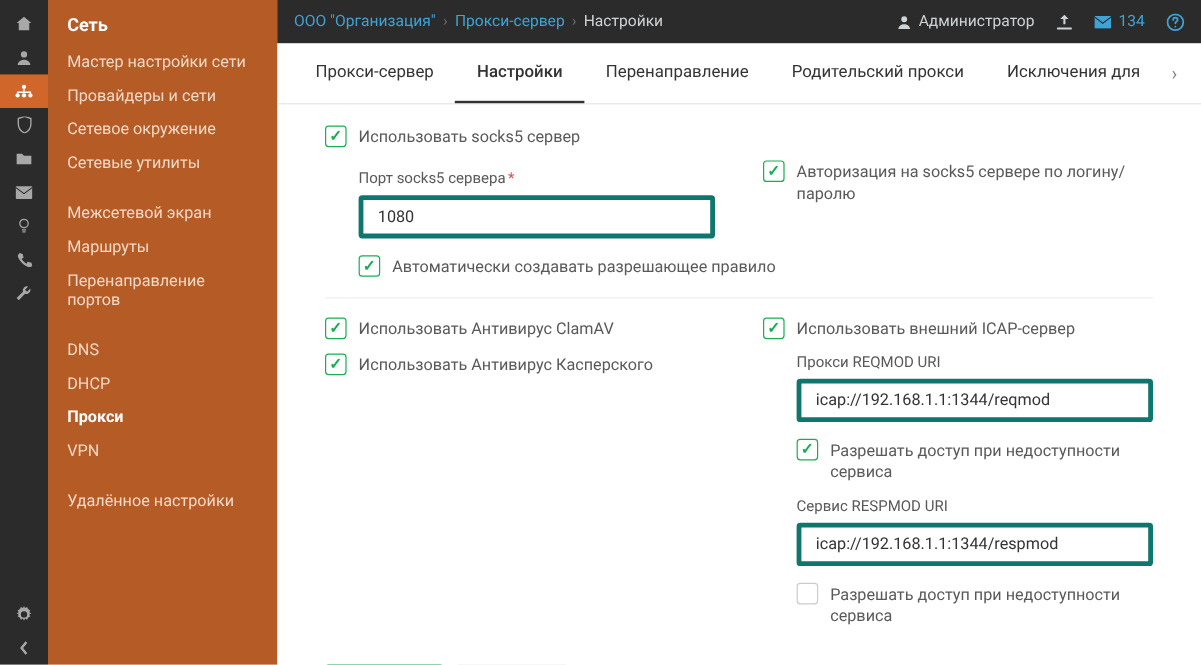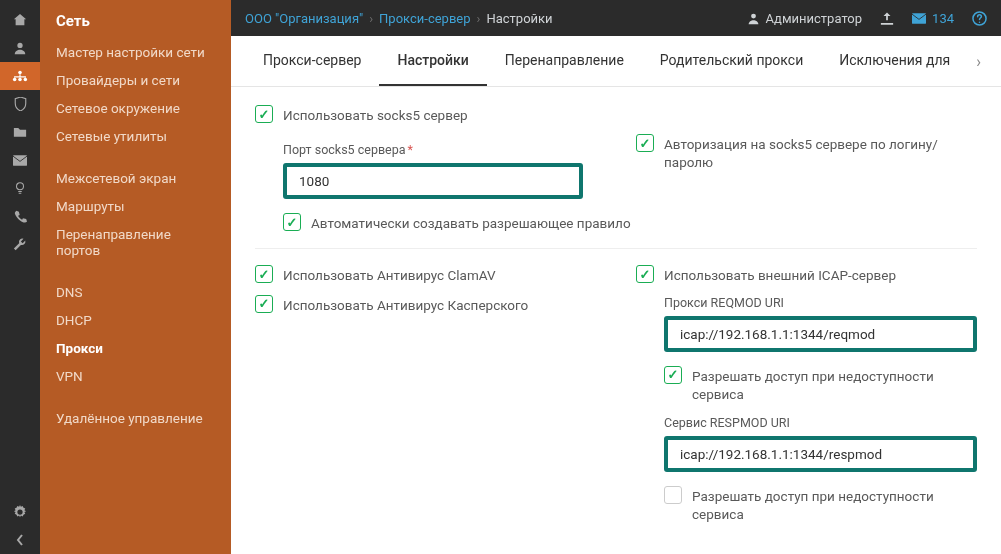--- a/index.html
+++ b/index.html
@@ -18,21 +18,21 @@
 .topbar{height:36px;background:#2b2b2b;color:#cfd3d6;display:flex;align-items:center;padding:0 14px;font-size:13px}
 .topbar .crumb{color:#3fa3d6;cursor:pointer}
 .topbar .crumb.last{color:#cfd3d6;cursor:default}
 .topbar .sep{margin:0 6px;color:#6d6d6d}
 .topbar .right{margin-left:auto;display:flex;align-items:center;gap:18px}
 .topbar .right .grp{display:flex;align-items:center;gap:6px;cursor:pointer}
 .tabs{display:flex;border-bottom:1px solid #e5e5e5;padding:0 14px;font-size:14px;color:#333;align-items:center}
 .tabs .tab{padding:16px 18px;cursor:pointer;white-space:nowrap}
 .tabs .tab.active{border-bottom:2px solid #333;font-weight:500}
 .tabs .arrow{margin-left:auto;padding:0 6px;color:#888;cursor:pointer;font-size:16px}
-.content{flex:1;overflow-y:auto;padding:18px 24px;color:#595959;font-size:13.5px}
+.content{flex:1;overflow-y:auto;padding:18px 40px;color:#595959;font-size:13.5px}
 .row{display:flex;gap:40px}
 .col{flex:1;min-width:0}
 .check{display:flex;align-items:flex-start;gap:10px;margin-bottom:10px}
 .check .box{width:18px;height:18px;border:1px solid #ccc;border-radius:3px;display:flex;align-items:center;justify-content:center;flex-shrink:0;cursor:pointer;background:#fff}
 .check .box.on{border-color:#1aad54}
 .check .box.on::after{content:"✓";color:#1aad54;font-size:13px;font-weight:700}
 .check .lbl{line-height:1.35;padding-top:1px}
 .field{margin:8px 0 14px 28px}
 .field .flabel{font-size:12.5px;color:#595959;margin-bottom:6px}
 .field .flabel .req{color:#d9534f;margin-left:2px}
@@ -126,21 +126,21 @@
         <div class="gap"></div>
         <div class="itm">Межсетевой экран</div>
         <div class="itm">Маршруты</div>
         <div class="itm">Перенаправление портов</div>
         <div class="gap"></div>
         <div class="itm">DNS</div>
         <div class="itm">DHCP</div>
         <div class="itm active">Прокси</div>
         <div class="itm">VPN</div>
         <div class="gap"></div>
-        <div class="itm">Удалённое управление</div>
+        <div class="itm">Удалённое настройки</div>
       </div>
   </div>
 
   <div class="main">
     <div class="topbar">
       <span class="crumb">ООО "Организация"</span>
       <span class="sep">›</span>
       <span class="crumb">Прокси-сервер</span>
       <span class="sep">›</span>
       <span class="crumb last">Настройки</span>

